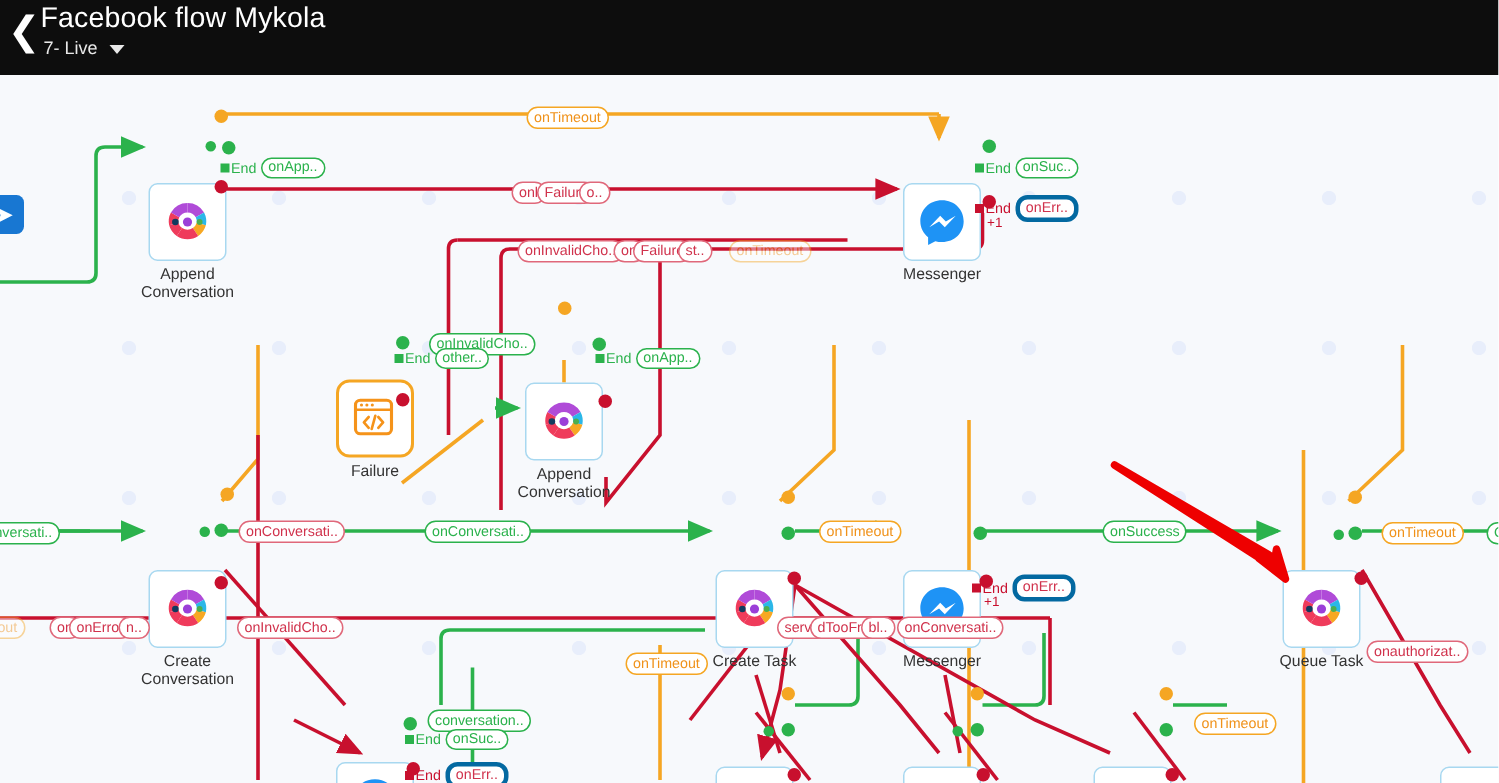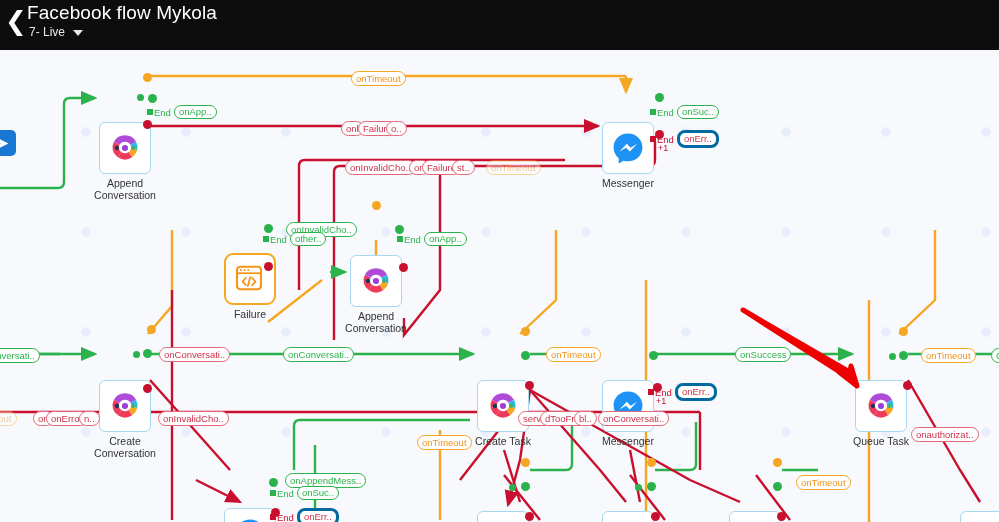--- a/index.html
+++ b/index.html
@@ -391,21 +391,21 @@
         <div class="elabel r" style="left: 33px; top: 361px;">on</div>
         <div class="elabel r" style="left: 46px; top: 361px;">onError</div>
         <div class="elabel r" style="left: 79px; top: 361px;">n..</div>
         <div class="elabel r" style="left: 158px; top: 361px;">onInvalidCho..</div>
         <div class="elabel r" style="left: 518px; top: 361px;">service</div>
         <div class="elabel r" style="left: 540px; top: 361px;">dTooFreq..</div>
         <div class="elabel r" style="left: 574px; top: 361px;">bl..</div>
         <div class="elabel r" style="left: 598px; top: 361px;">onConversati..</div>
         <div class="elabel r" style="left: 911px; top: 377px;">onauthorizat..</div>
         <div class="elabel o" style="left: 417px; top: 385px;">onTimeout</div>
-        <div class="elabel g" style="left: 285px; top: 423px;">onAppendMess..</div>
+        <div class="elabel g" style="left: 285px; top: 423px;">conversation..</div>
         <div class="elabel o" style="left: 796px; top: 425px;">onTimeout</div>
       </div>
 
     <svg class="redarrow" style="left:735px;top:250px;width:140px;height:95px;" viewBox="0 0 140 95">
       <path d="M8,10 L118,74 L104,72 L122,86 L116,66 L114,78 z" fill="#ee0000" stroke="#ee0000" stroke-width="5" stroke-linejoin="round"></path>
     </svg>
   <div class="port orange" style="left: 143px; top: 23px;"></div>
       <div class="port red" style="left: 143px; top: 70px;"></div>
       <div class="port green" style="left: 148px; top: 44px;"></div>
       <div class="port green sm" style="left: 137px; top: 44px;"></div>

